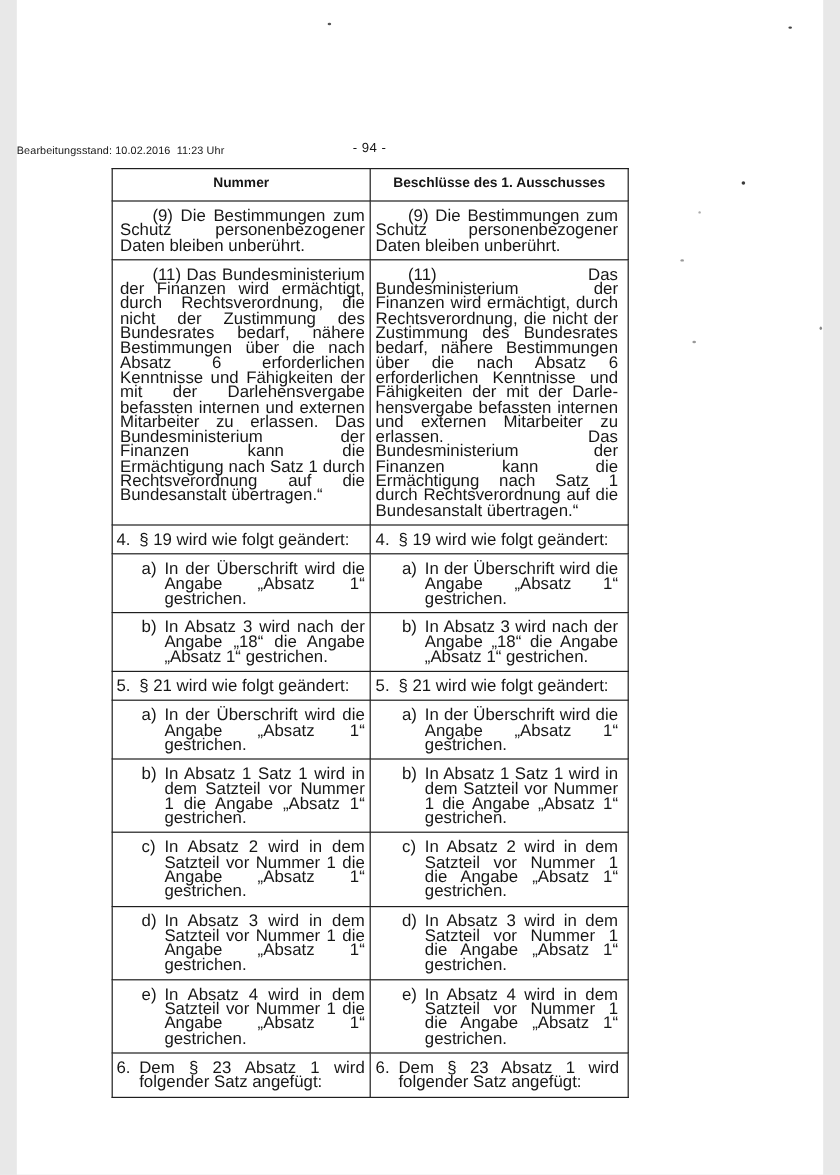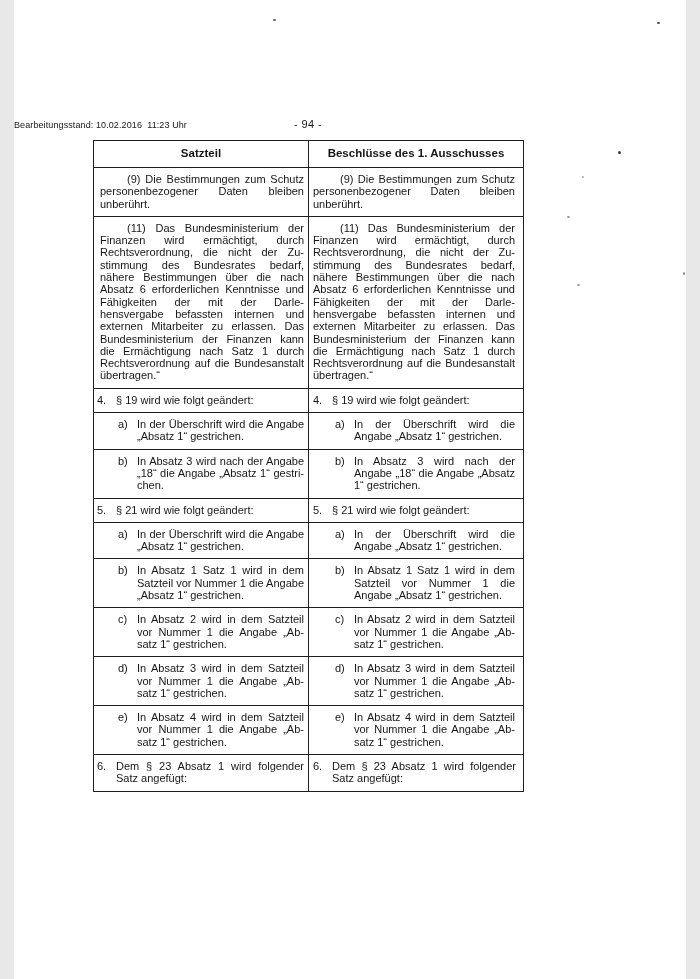--- a/index.html
+++ b/index.html
@@ -22,21 +22,21 @@
   }
   table.synopsis{
     position:absolute;left:79px;top:140px;width:430px;
     border-collapse:collapse;table-layout:fixed;
   }
   .synopsis col{width:215px;}
   .synopsis th,.synopsis td{
     border:1.5px solid #1f1f1f;
     vertical-align:top;
     padding:0;
-    font-size:11px;line-height:12.3px;
+    font-size:14px;line-height:12.3px;
   }
   .synopsis th{
     font-size:11.5px;font-weight:bold;text-align:center;
     padding:6px 4px 7px 4px;line-height:13px;
   }
   
   .para{margin:5px 4px 6px 6px;text-align:justify;text-indent:27px;}
   td.r .para{margin:5px 8px 6px 4px;}
   
   .item{margin:5px 4px 6px 3px;display:grid;grid-template-columns:19px 1fr;}
@@ -57,21 +57,21 @@
   <div class="page-num">- 94 -</div>
   <div class="status-line">Bearbeitungsstand: 10.02.2016&nbsp; 11:23 Uhr</div>
 
   <table class="synopsis">
     <colgroup>
         <col>
         <col>
       </colgroup>
     <tbody>
         <tr>
-      <th>Satzteil</th>
+      <th>Nummer</th>
       <th>Beschlüsse des 1. Ausschusses</th>
     </tr>
 
     <tr>
       <td class="l">
             <p class="para">(9) Die Bestimmungen zum Schutz personenbezogener Daten bleiben unberührt.</p>
           </td>
       <td class="r">
             <p class="para">(9) Die Bestimmungen zum Schutz personenbezogener Daten bleiben unberührt.</p>
           </td>

